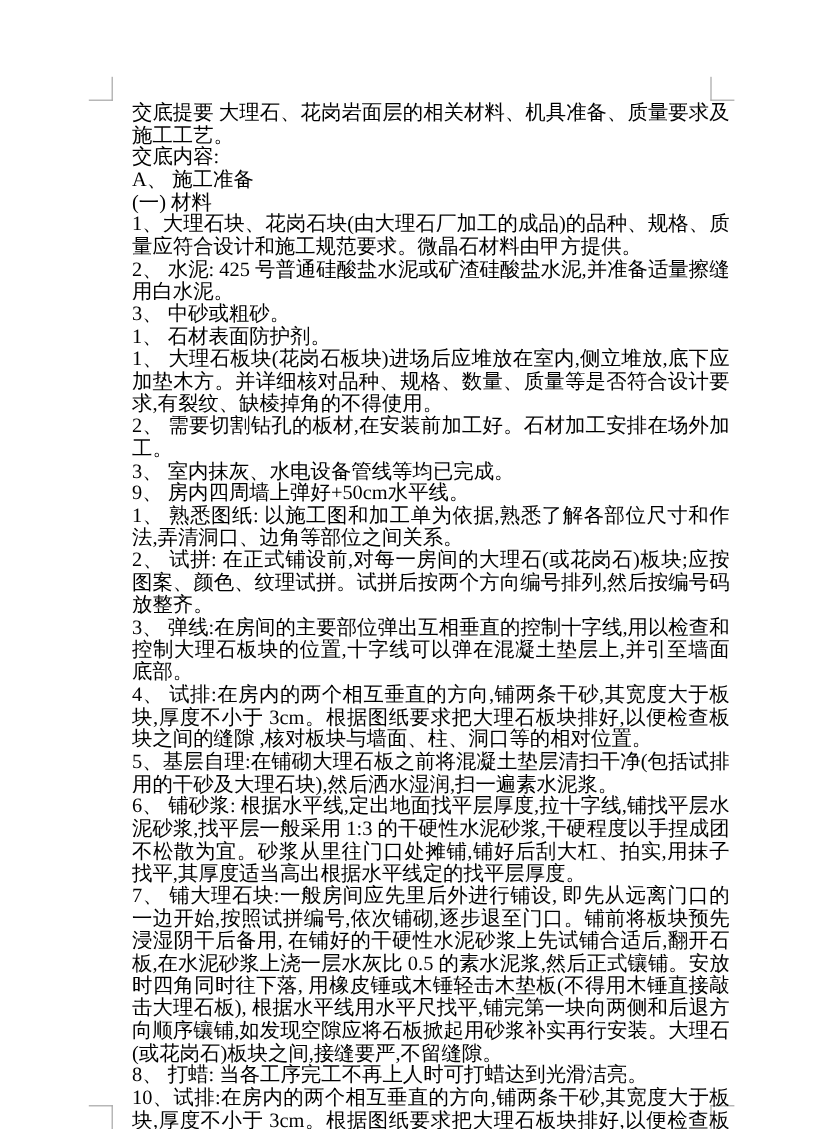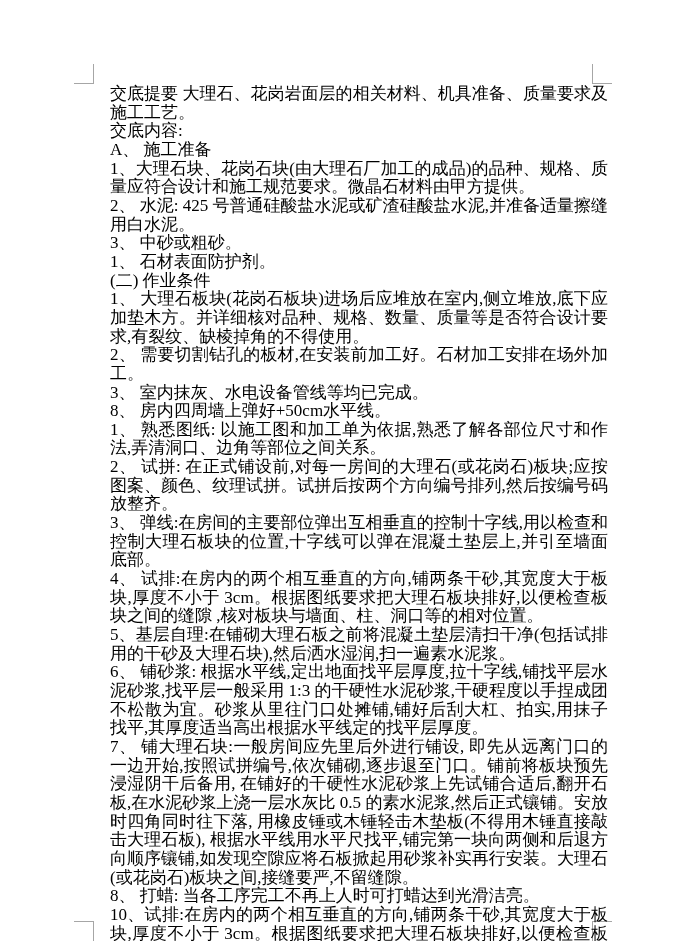--- a/index.html
+++ b/index.html
@@ -48,29 +48,29 @@
 
 <div class="page">
   <span class="crop tl"></span>
   <span class="crop tr"></span>
   <span class="crop bl"></span>
   <span class="crop br"></span>
   <div class="textarea">
       <p class="para">交底提要 大理石、花岗岩面层的相关材料、机具准备、质量要求及施工工艺。</p>
       <p class="para">交底内容:</p>
       <p class="para">A、 施工准备</p>
+      <p class="para">(一) 材料</p>
       <p class="para">1、大理石块、花岗石块(由大理石厂加工的成品)的品种、规格、质量应符合设计和施工规范要求。微晶石材料由甲方提供。</p>
       <p class="para">2、 水泥: 425 号普通硅酸盐水泥或矿渣硅酸盐水泥,并准备适量擦缝用白水泥。</p>
       <p class="para">3、 中砂或粗砂。</p>
       <p class="para">1、 石材表面防护剂。</p>
-      <p class="para">(二) 作业条件</p>
       <p class="para">1、 大理石板块(花岗石板块)进场后应堆放在室内,侧立堆放,底下应加垫木方。并详细核对品种、规格、数量、质量等是否符合设计要求,有裂纹、缺棱掉角的不得使用。</p>
       <p class="para">2、 需要切割钻孔的板材,在安装前加工好。石材加工安排在场外加工。</p>
       <p class="para">3、 室内抹灰、水电设备管线等均已完成。</p>
-      <p class="para">8、 房内四周墙上弹好+50cm水平线。</p>
+      <p class="para">9、 房内四周墙上弹好+50cm水平线。</p>
       <p class="para">1、 熟悉图纸: 以施工图和加工单为依据,熟悉了解各部位尺寸和作法,弄清洞口、边角等部位之间关系。</p>
       <p class="para">2、 试拼: 在正式铺设前,对每一房间的大理石(或花岗石)板块;应按图案、颜色、纹理试拼。试拼后按两个方向编号排列,然后按编号码放整齐。</p>
       <p class="para">3、 弹线:在房间的主要部位弹出互相垂直的控制十字线,用以检查和控制大理石板块的位置,十字线可以弹在混凝土垫层上,并引至墙面底部。</p>
       <p class="para">4、 试排:在房内的两个相互垂直的方向,铺两条干砂,其宽度大于板块,厚度不小于 3cm。根据图纸要求把大理石板块排好,以便检查板块之间的缝隙 ,核对板块与墙面、柱、洞口等的相对位置。</p>
       <p class="para">5、基层自理:在铺砌大理石板之前将混凝土垫层清扫干净(包括试排用的干砂及大理石块),然后洒水湿润,扫一遍素水泥浆。</p>
       <p class="para">6、 铺砂浆: 根据水平线,定出地面找平层厚度,拉十字线,铺找平层水泥砂浆,找平层一般采用 1:3 的干硬性水泥砂浆,干硬程度以手捏成团不松散为宜。砂浆从里往门口处摊铺,铺好后刮大杠、拍实,用抹子找平,其厚度适当高出根据水平线定的找平层厚度。</p>
       <p class="para">7、 铺大理石块:一般房间应先里后外进行铺设, 即先从远离门口的一边开始,按照试拼编号,依次铺砌,逐步退至门口。铺前将板块预先浸湿阴干后备用, 在铺好的干硬性水泥砂浆上先试铺合适后,翻开石板,在水泥砂浆上浇一层水灰比 0.5 的素水泥浆,然后正式镶铺。安放时四角同时往下落, 用橡皮锤或木锤轻击木垫板(不得用木锤直接敲击大理石板), 根据水平线用水平尺找平,铺完第一块向两侧和后退方向顺序镶铺,如发现空隙应将石板掀起用砂浆补实再行安装。大理石(或花岗石)板块之间,接缝要严,不留缝隙。</p>
       <p class="para">8、 打蜡: 当各工序完工不再上人时可打蜡达到光滑洁亮。</p>
       <p class="para">10、试排:在房内的两个相互垂直的方向,铺两条干砂,其宽度大于板块,厚度不小于 3cm。根据图纸要求把大理石板块排好,以便检查板块之间的缝隙 ,核对板块与墙面、柱、洞口等的相对位置。</p>
       <p class="para">11、 基层自理: 在铺砌大理石板之前将混凝土垫层清扫干净(包括试排用的干砂及大理石</p>

